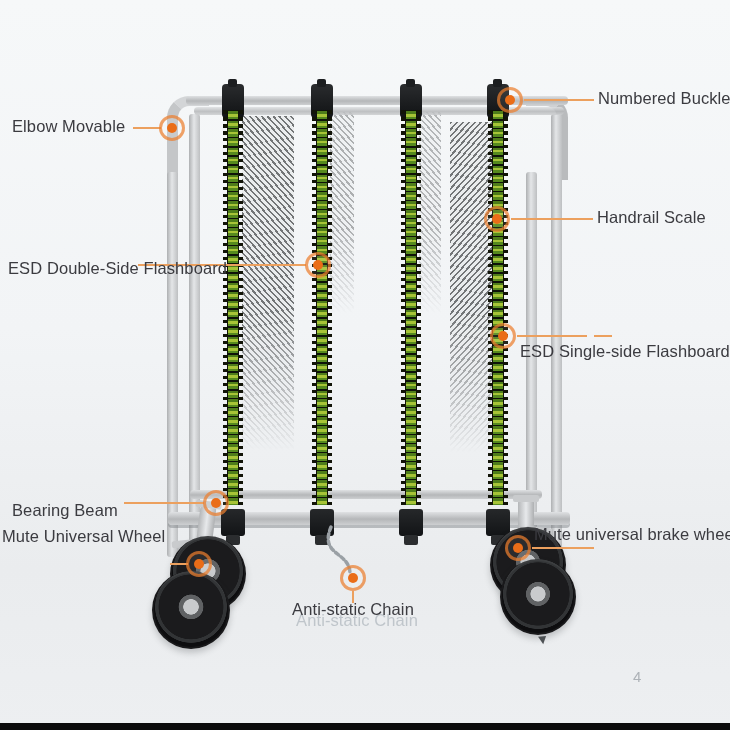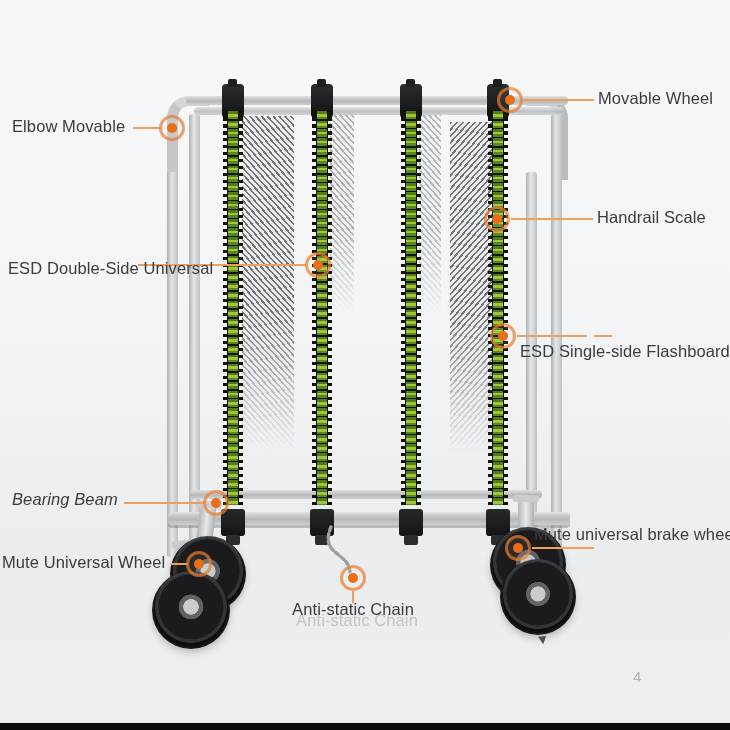--- a/index.html
+++ b/index.html
@@ -85,25 +85,25 @@
 
   #lbl-double  { left:8px;   top:259px; }
   #ln-double   { left:138px; top:264px; width:168px; }
   #mk-double   { left:305px; top:252px; }
 
   #lbl-single  { left:520px; top:342px; }
   #ln-single   { left:517px; top:335px; width:70px; }
   #ln-single2  { left:594px; top:335px; width:18px; }
   #mk-single   { left:490px; top:323px; }
 
-  #lbl-bearing { left:12px;  top:490px;font-style:italic; }
+  #lbl-bearing { left:12px;  top:501px; }
   #ln-bearing  { left:124px; top:502px; width:80px; }
   #mk-bearing  { left:203px; top:490px; }
 
-  #lbl-mute    { left:2px;   top:553px; }
+  #lbl-mute    { left:2px;   top:527px; }
   #ln-mute     { left:170px; top:563px; width:18px; }
   #mk-mute     { left:186px; top:551px; }
 
   #lbl-brake   { left:534px; top:525px; }
   #ln-brake    { left:532px; top:547px; width:62px; }
   #mk-brake    { left:505px; top:535px; }
 
   #lbl-chain   { left:283px; top:600px; width:140px; text-align:center; }
   #lbl-chain-ghost { left:287px; top:611px; width:140px; text-align:center; color:rgba(130,142,152,.42); }
   #ln-chain    { left:352px; top:591px; height:12px; }
@@ -175,33 +175,33 @@
     </svg>
   </div>
 
   <div>
     <span class="label" id="lbl-elbow">Elbow Movable</span>
     <span class="leader" id="ln-elbow"></span>
     <span class="marker" id="mk-elbow"></span>
   </div>
 
   <div>
-    <span class="label" id="lbl-buckle">Movable Wheel</span>
+    <span class="label" id="lbl-buckle">Numbered Buckle</span>
     <span class="leader" id="ln-buckle"></span>
     <span class="marker" id="mk-buckle"></span>
   </div>
 
   <div>
     <span class="label" id="lbl-scale">Handrail Scale</span>
     <span class="leader" id="ln-scale"></span>
     <span class="marker" id="mk-scale"></span>
   </div>
 
   <div>
-    <span class="label" id="lbl-double">ESD Double-Side Universal</span>
+    <span class="label" id="lbl-double">ESD Double-Side Flashboard</span>
     <span class="leader" id="ln-double"></span>
     <span class="marker" id="mk-double"></span>
   </div>
 
   <div>
     <span class="label" id="lbl-single">ESD Single-side Flashboard</span>
     <span class="leader" id="ln-single"></span>
     <span class="leader" id="ln-single2"></span>
     <span class="marker" id="mk-single"></span>
   </div>

